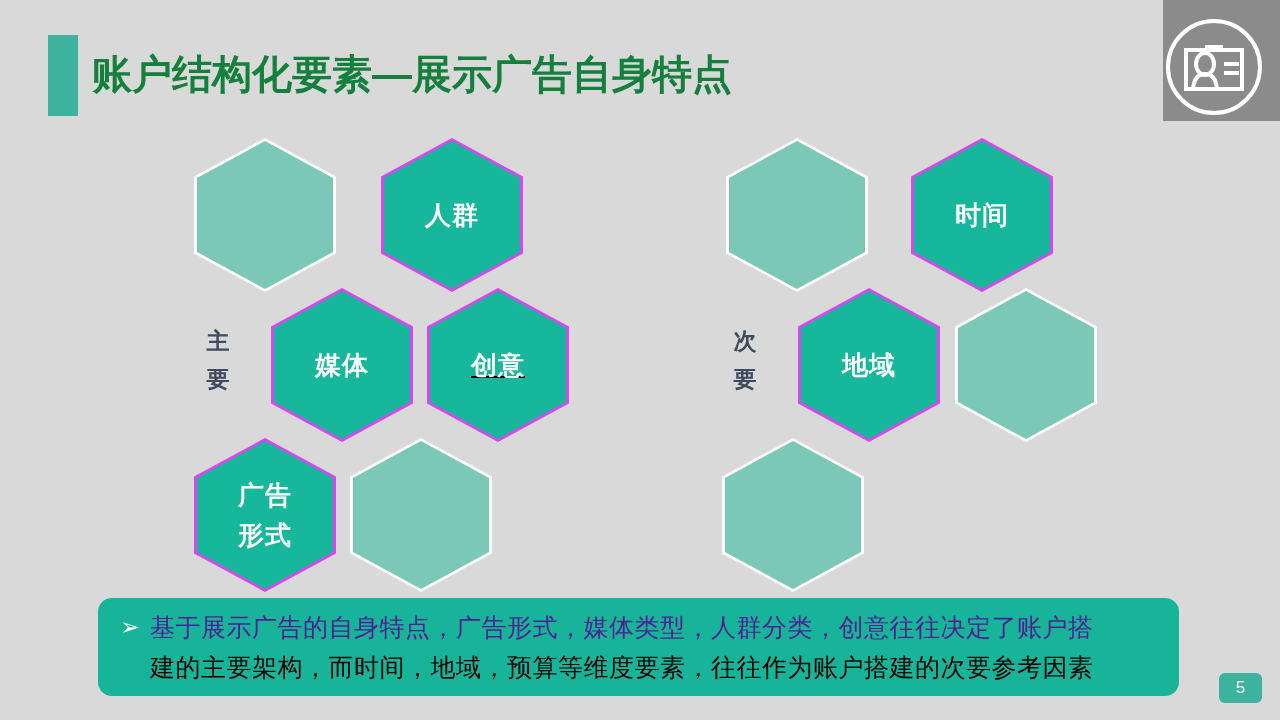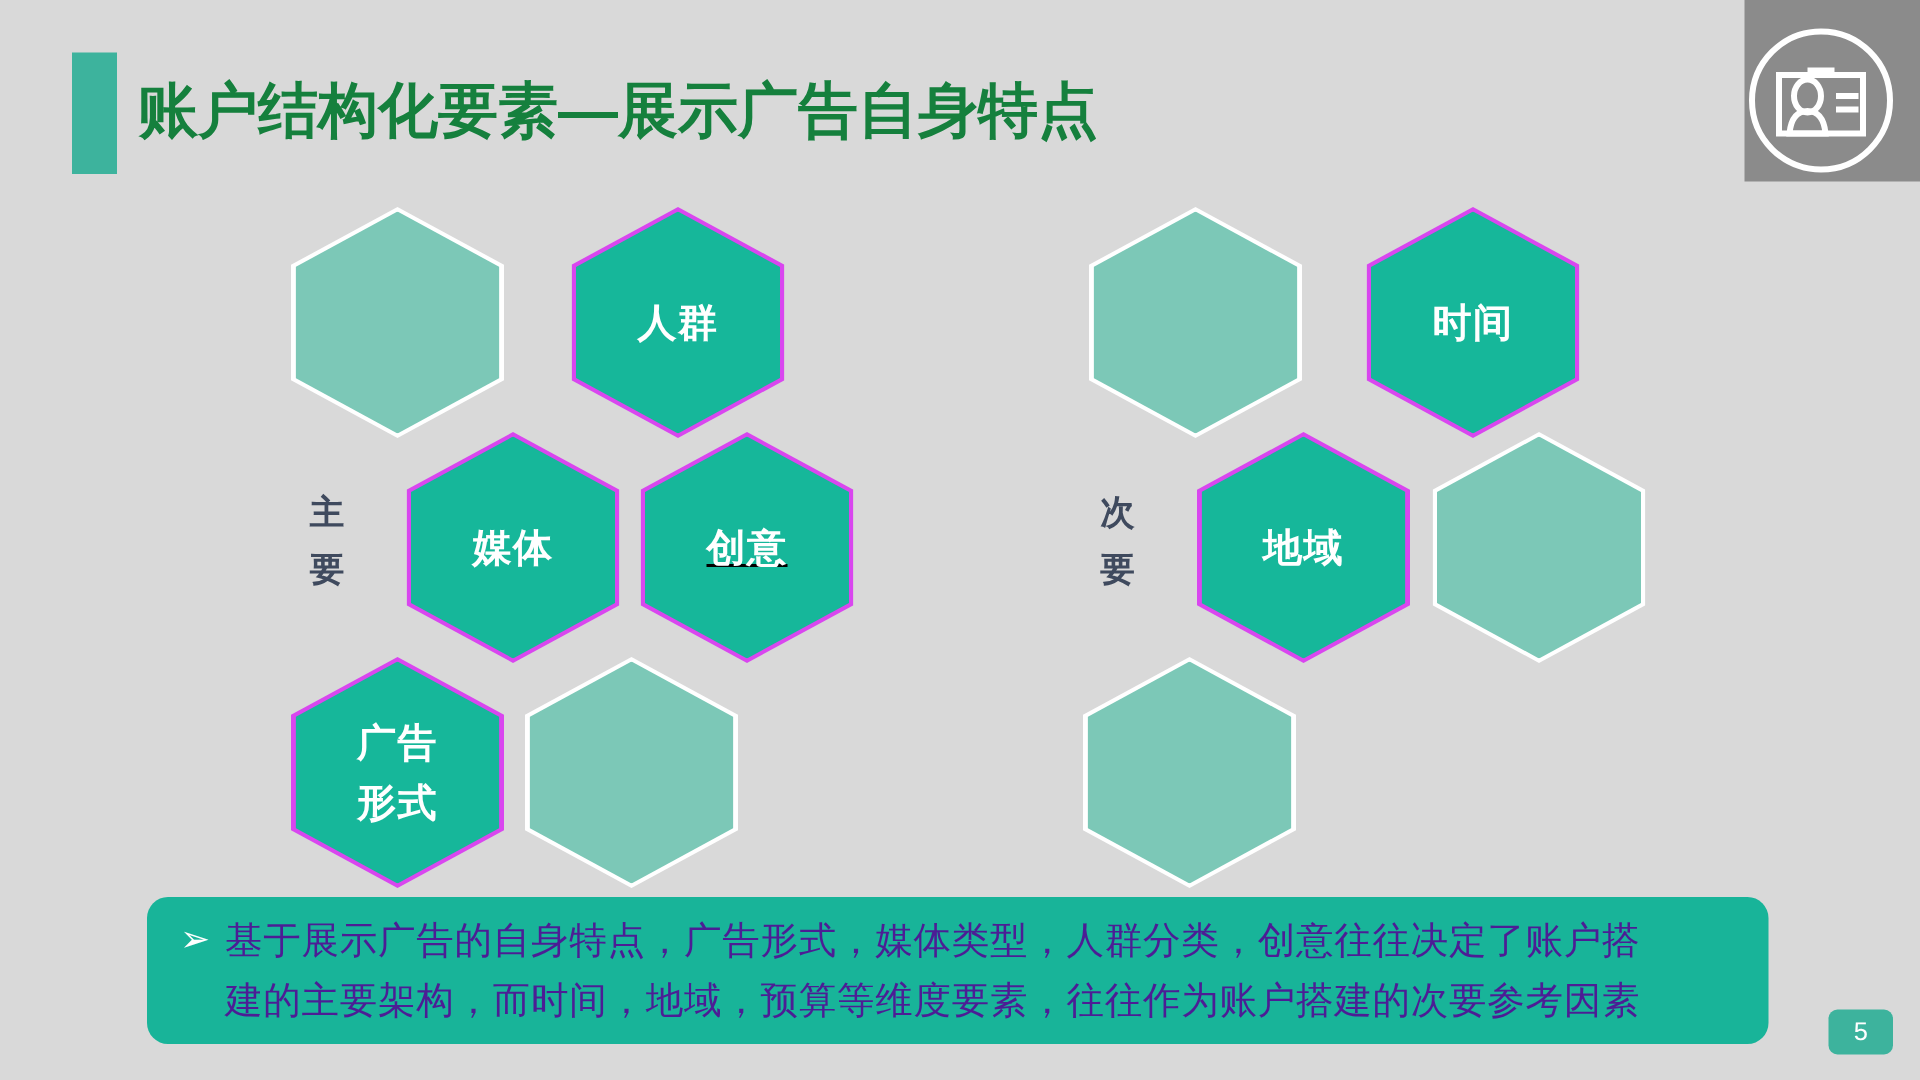--- a/index.html
+++ b/index.html
@@ -134,21 +134,21 @@
     width: 30px;
     flex: none;
   }
   .banner-text {
     color: #4c1d95;
     font-size: 25px;
     line-height: 40px;
     letter-spacing: 0.5px;
   }
   .banner-line2 {
-    color: #4c1d95;
+    color: #000000;
     font-size: 25px;
     line-height: 40px;
     letter-spacing: 0.5px;
     padding-left: 30px;
   }
 
   
   .page-badge {
     position: absolute;
     right: 18px;

